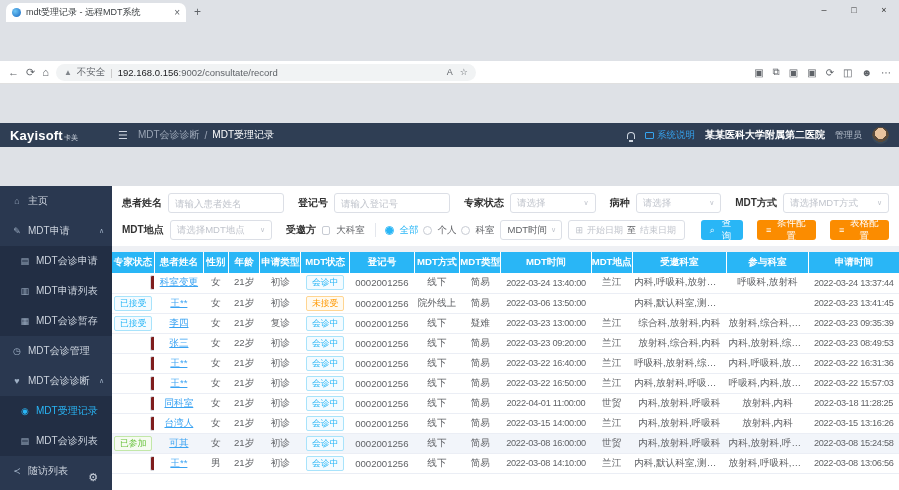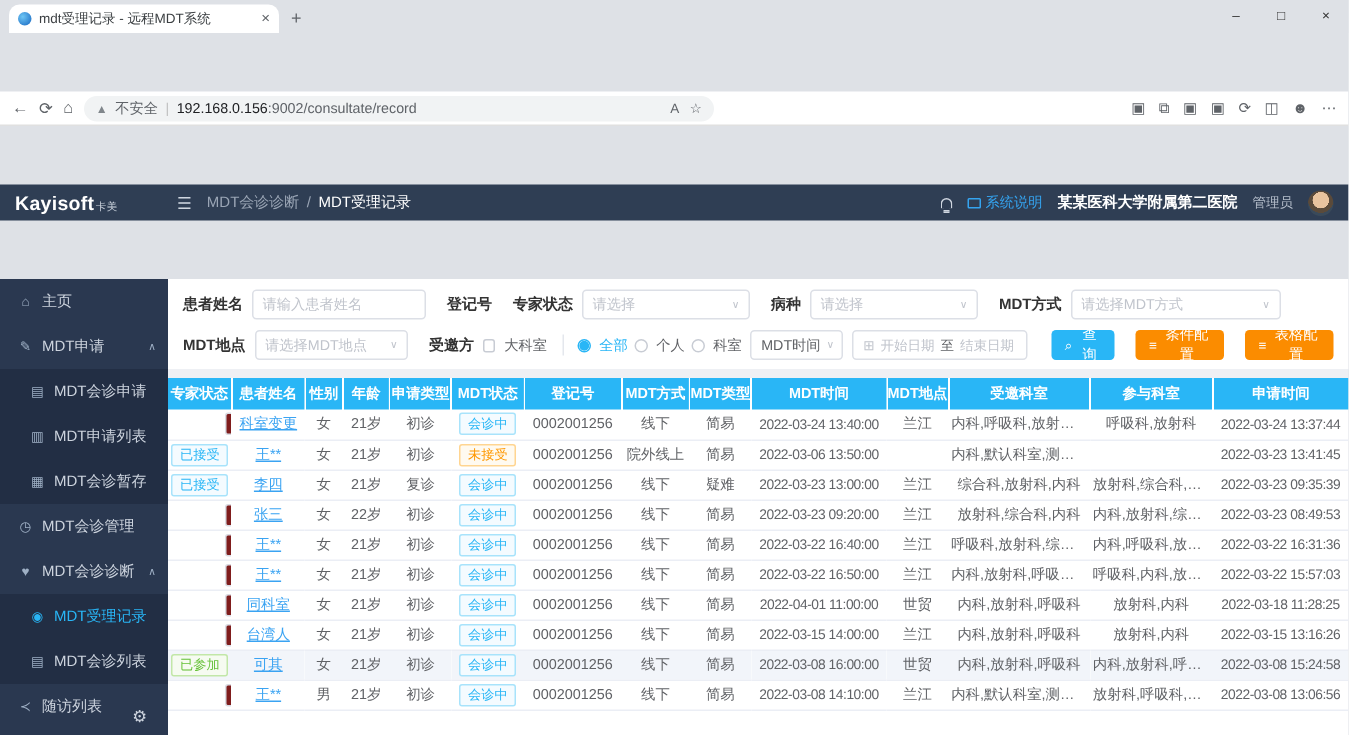--- a/index.html
+++ b/index.html
@@ -231,20 +231,21 @@
       <div class="side-gear">⚙</div>
     </aside>
 
     <main class="content">
 
       <section class="filter-card">
         <div class="f-row">
           <label class="f-label">患者姓名</label>
           <input class="f-input w116" placeholder="请输入患者姓名" style="">
           <label class="f-label">登记号</label>
+          <input class="f-input w116" placeholder="请输入登记号" style="">
           <label class="f-label">专家状态</label>
           <div class="f-select w112">
               <span class="ph">请选择</span>
               <span class="chev">∨</span>
             </div>
           <label class="f-label">病种</label>
           <div class="f-select w112">
               <span class="ph">请选择</span>
               <span class="chev">∨</span>
             </div>

